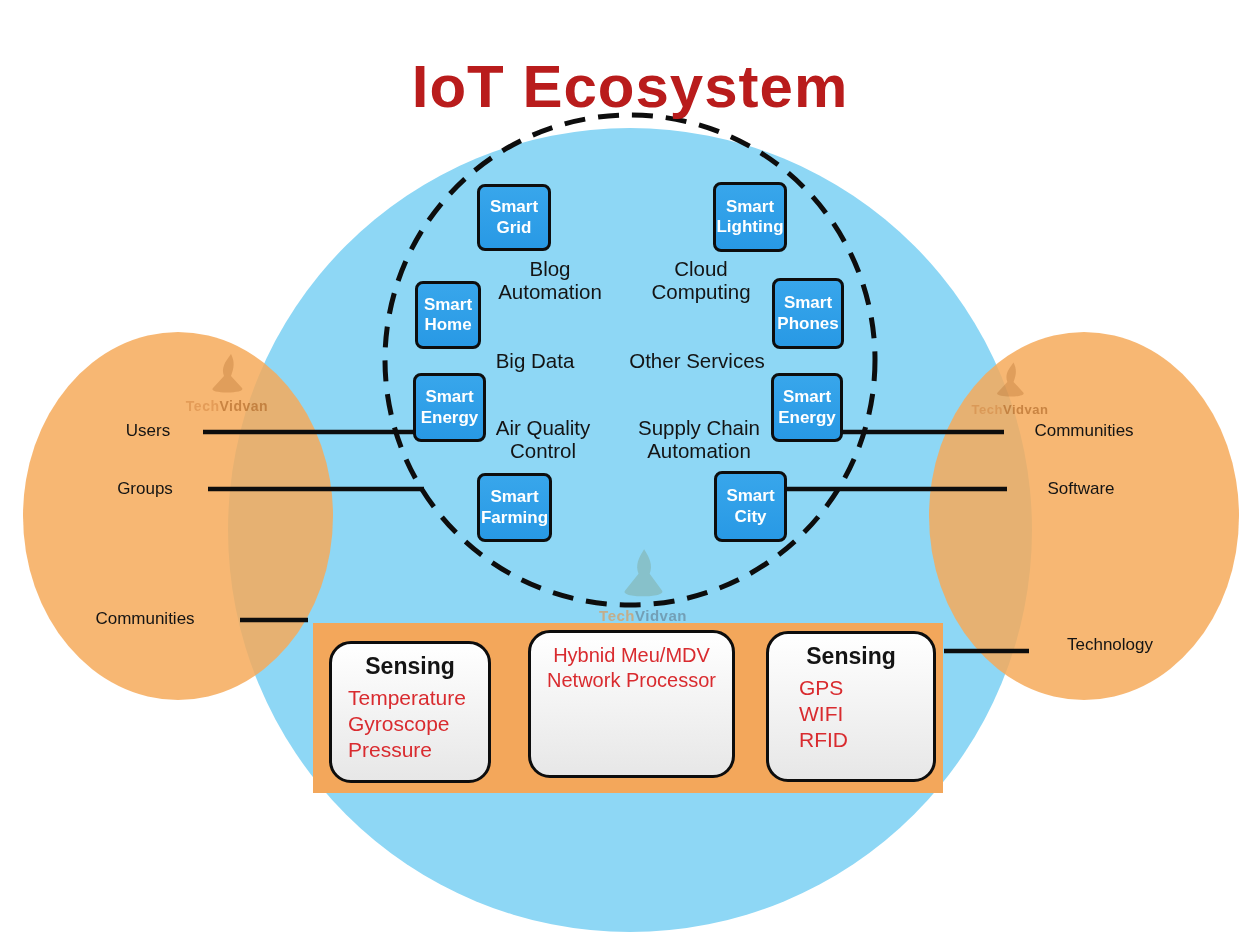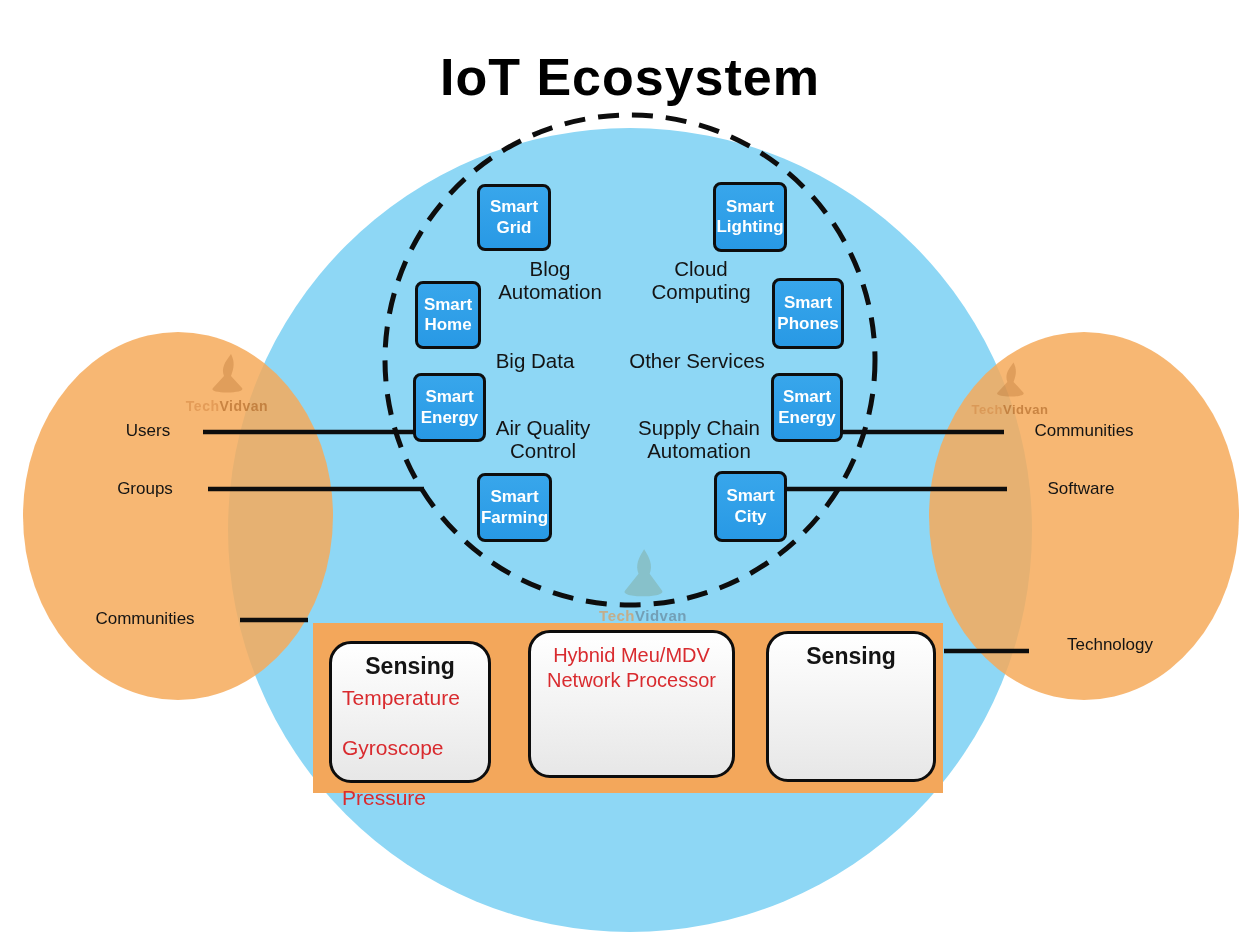--- a/index.html
+++ b/index.html
@@ -2,21 +2,21 @@
 <html><head>
 <meta charset="utf-8">
 <style>
   html,body{margin:0;padding:0;background:#ffffff;}
   .canvas{
     position:relative;width:1260px;height:950px;background:#ffffff;overflow:hidden;
     font-family:"Liberation Sans",sans-serif;color:#111;
   }
   .page-title{
     position:absolute;left:50%;top:12px;transform:translateX(-50%);
-    font-size:52px;font-weight:700;letter-spacing:1px;color:#000000;white-space:nowrap;
+    font-size:60px;font-weight:700;letter-spacing:1px;color:#b91c1c;white-space:nowrap;
   }
   svg.layer{position:absolute;left:0;top:0;pointer-events:none;}
   .preline{white-space:pre-line;}
   
   .smart-box{
     position:absolute;display:flex;align-items:center;justify-content:center;
     background:linear-gradient(180deg,#38A6EB 0%,#2899E5 100%);
     border:3px solid #0d0d0d;border-radius:8px;
     color:#ffffff;font-weight:700;font-size:17px;line-height:1.18;text-align:center;
     box-sizing:border-box;
@@ -37,21 +37,21 @@
     position:absolute;box-sizing:border-box;
     background:linear-gradient(180deg,#ffffff 0%,#e7e7e7 100%);
     border:3px solid #0d0d0d;border-radius:22px;
     display:flex;flex-direction:column;
   }
   .panel-title{
     font-size:23px;font-weight:700;color:#141414;text-align:center;line-height:1.08;
     white-space:pre-line;margin-top:10px;
   }
   .panel-items{display:flex;flex-direction:column;color:#D92B2F;font-size:21px;line-height:1.24;margin-top:6px;}
-  .panel-items.left-align{align-items:flex-start;padding-left:10px;text-align:left;gap:24px;}
+  .panel-items.left-align{align-items:flex-start;padding-left:16px;text-align:left;}
   .panel-items.left-align-wide{align-items:flex-start;padding-left:30px;text-align:left;}
   .panel-items.center-align{align-items:center;text-align:center;font-size:20px;margin-top:10px;}
   
   .wm{position:absolute;display:flex;flex-direction:column;align-items:center;pointer-events:none;}
   .wm-text{font-size:14px;font-weight:700;white-space:nowrap;}
   .wm-orange .wm-text .p1{color:rgba(205,125,55,0.45);}
   .wm-orange .wm-text .p2{color:rgba(172,100,35,0.62);}
   .wm-blue .wm-text .p1{color:rgba(225,150,80,0.65);}
   .wm-blue .wm-text .p2{color:rgba(105,140,160,0.75);}
   .wm-text{letter-spacing:0.5px;}
@@ -144,15 +144,20 @@
 
   <div class="panel-box" style="left:528px;top:630px;width:207px;height:148px;">
     <div class="panel-items center-align">
       <div>Hybnid Meu/MDV</div>
       <div>Network Processor</div>
     </div>
   </div>
 
   <div class="panel-box" style="left:766px;top:631px;width:170px;height:151px;">
     <div class="panel-title">Sensing</div>
+    <div class="panel-items left-align-wide">
+      <div>GPS</div>
+      <div>WIFI</div>
+      <div>RFID</div>
+    </div>
   </div>
 
 </div>
 
 </body></html>

